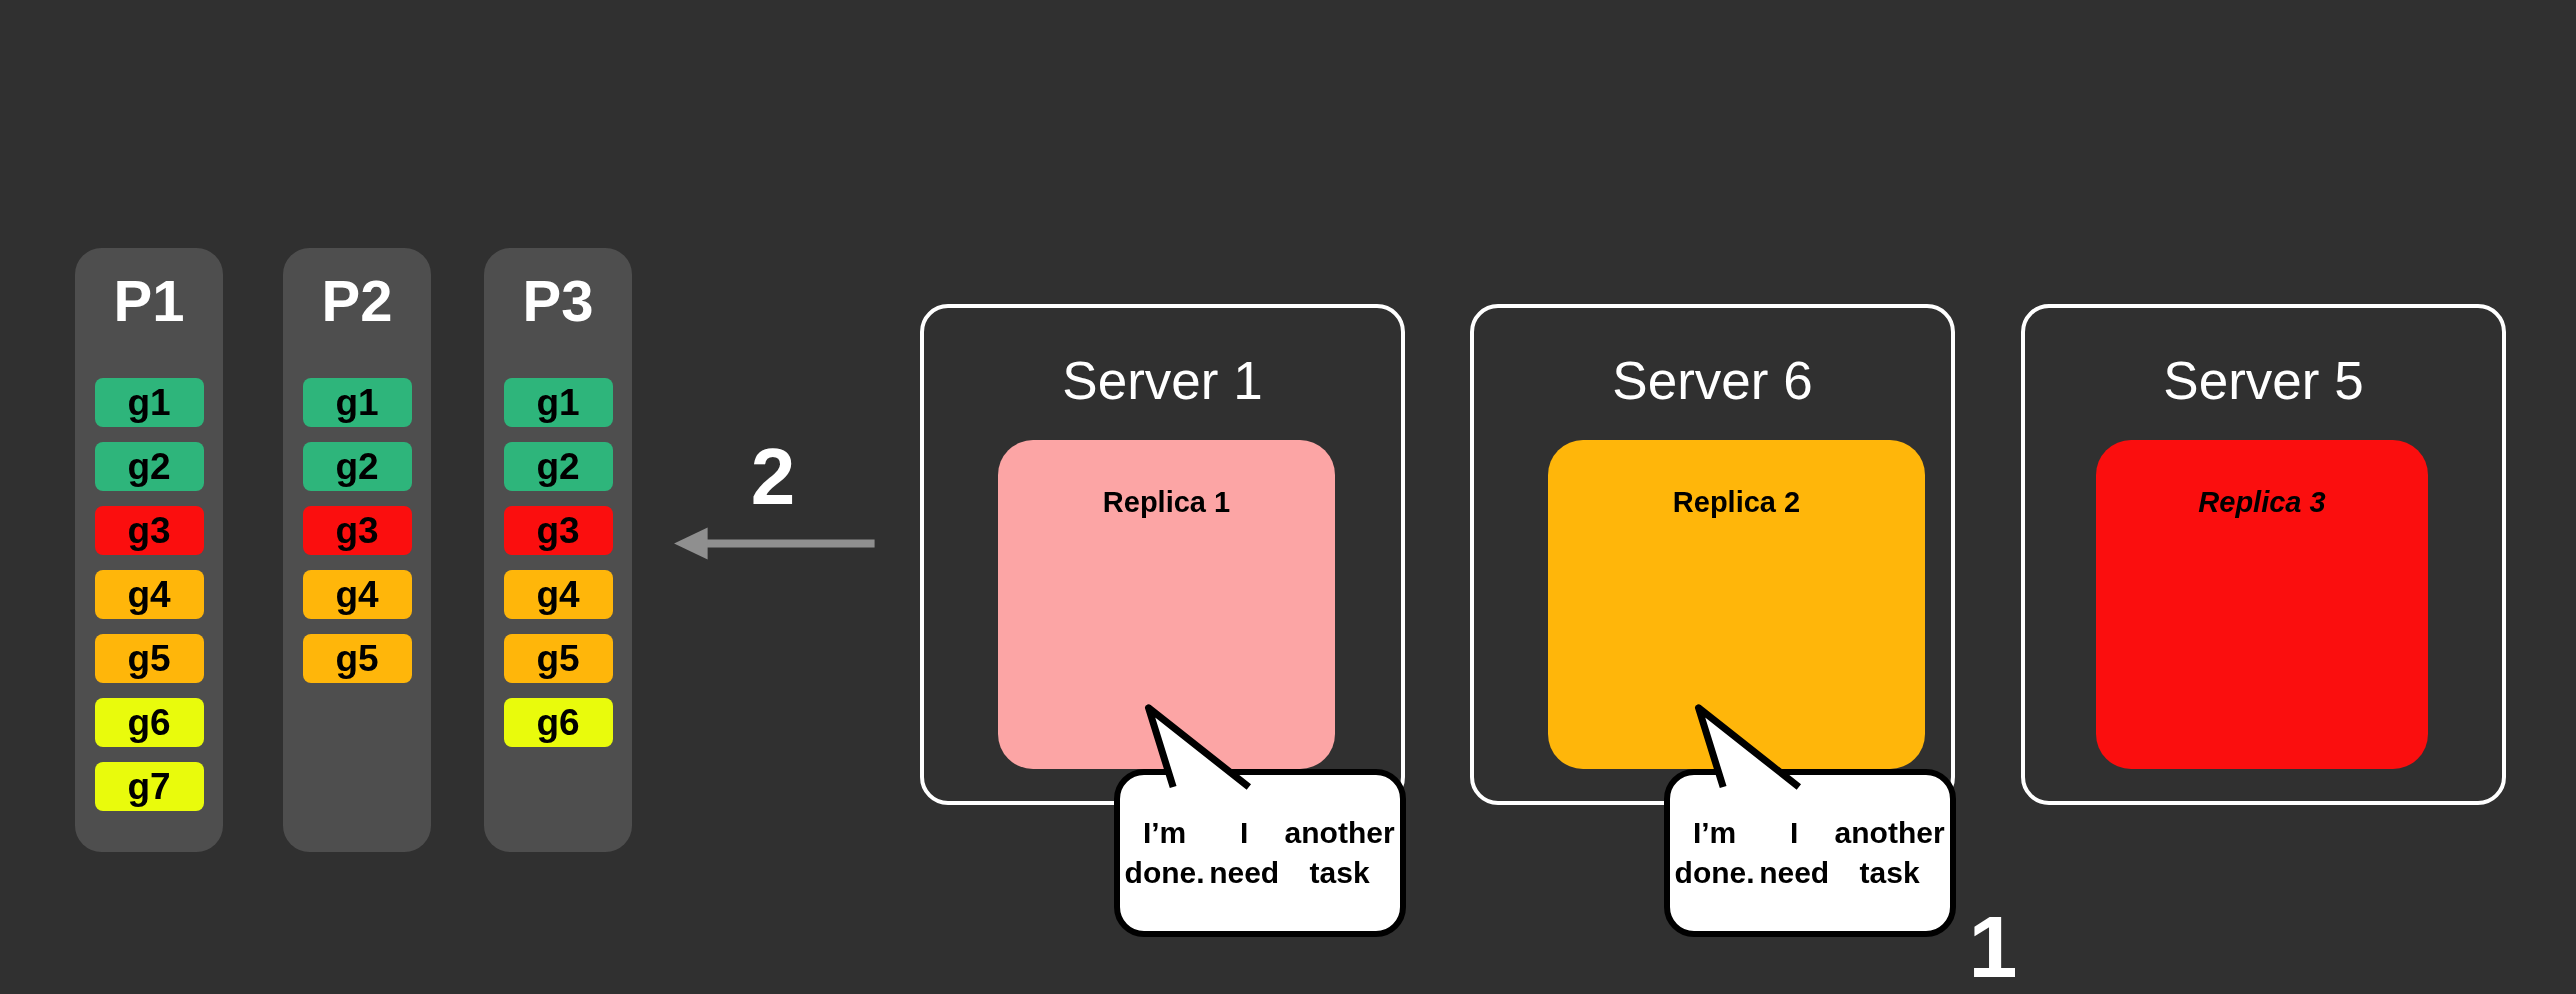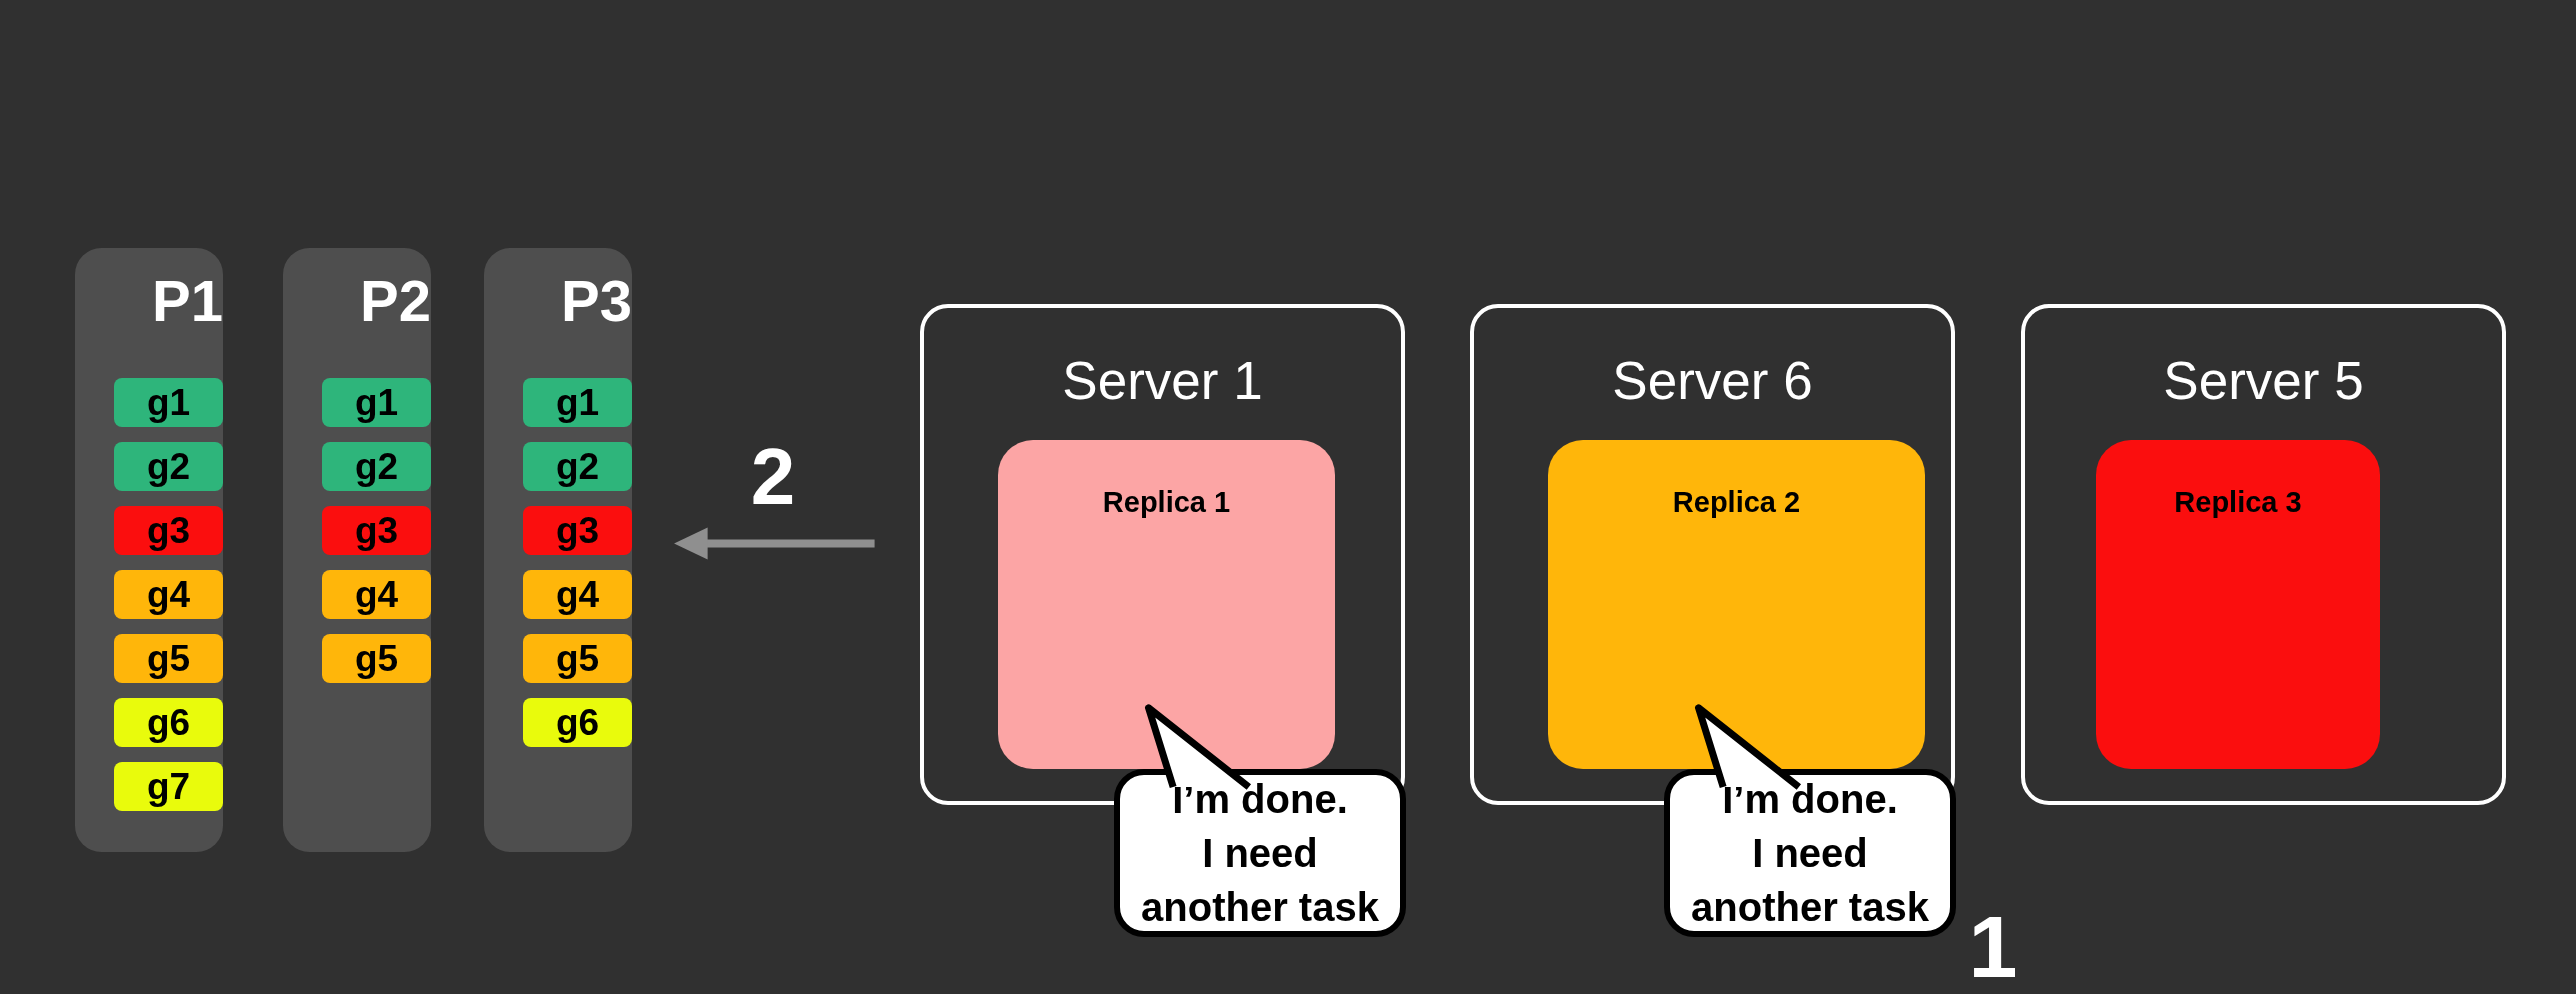--- a/index.html
+++ b/index.html
@@ -18,21 +18,21 @@
   
   .partition {
     position: absolute;
     top: 248px;
     width: 148px;
     height: 604px;
     background: #4e4e4e;
     border-radius: 26.5px;
     display: flex;
     flex-direction: column;
-    align-items: flex-end;
+    align-items: center;
     padding-top: 19.4px;
     box-sizing: border-box;
   }
   .partition-title {
     color: #ffffff;
     font-size: 58px;
     font-weight: bold;
     height: 67px;
     line-height: 67px;
     margin-bottom: 44px;
@@ -126,25 +126,25 @@
     position: absolute;
     top: 769px;
     width: 292px;
     height: 168px;
     background: #ffffff;
     border: 6.2px solid #000000;
     border-radius: 30px;
     box-sizing: border-box;
     z-index: 5;
     display: flex;
-    flex-direction: column;
+    flex-direction: row;
     justify-content: center;
     align-items: center;
     text-align: center;
-    font-size: 40px;
+    font-size: 30px;
     font-weight: bold;
     color: #000000;
     line-height: 1.35;
   }
   .bubble-tail {
     position: absolute;
     left: 16px;
     top: -76px;
     width: 150px;
     height: 88px;
@@ -202,21 +202,21 @@
 
   <div class="server" style="left:1470px">
     <div class="server-title">Server 6</div>
     <div class="replica" style="background-color: rgb(255, 182, 10); padding-left: 40px;">
       <div class="replica-label">Replica 2</div>
     </div>
   </div>
 
   <div class="server" style="left:2021px">
     <div class="server-title">Server 5</div>
-    <div class="replica" style="left: 71px; width: 284px; background-color: rgb(251, 14, 14);">
+    <div class="replica" style="left: 71px; width: 332px; background-color: rgb(251, 14, 14); font-style: italic;">
       <div class="replica-label">Replica 3</div>
     </div>
   </div>
 
   <div class="bubble" style="left:1114px">
     <svg class="bubble-tail" viewBox="0 0 170 100">
       <path d="M 42 100 L 14 10 L 128 100" fill="#ffffff" stroke="#000000" stroke-width="8" stroke-linejoin="round"></path>
     </svg>
     <div>I’m done.</div>
     <div>I need</div>

